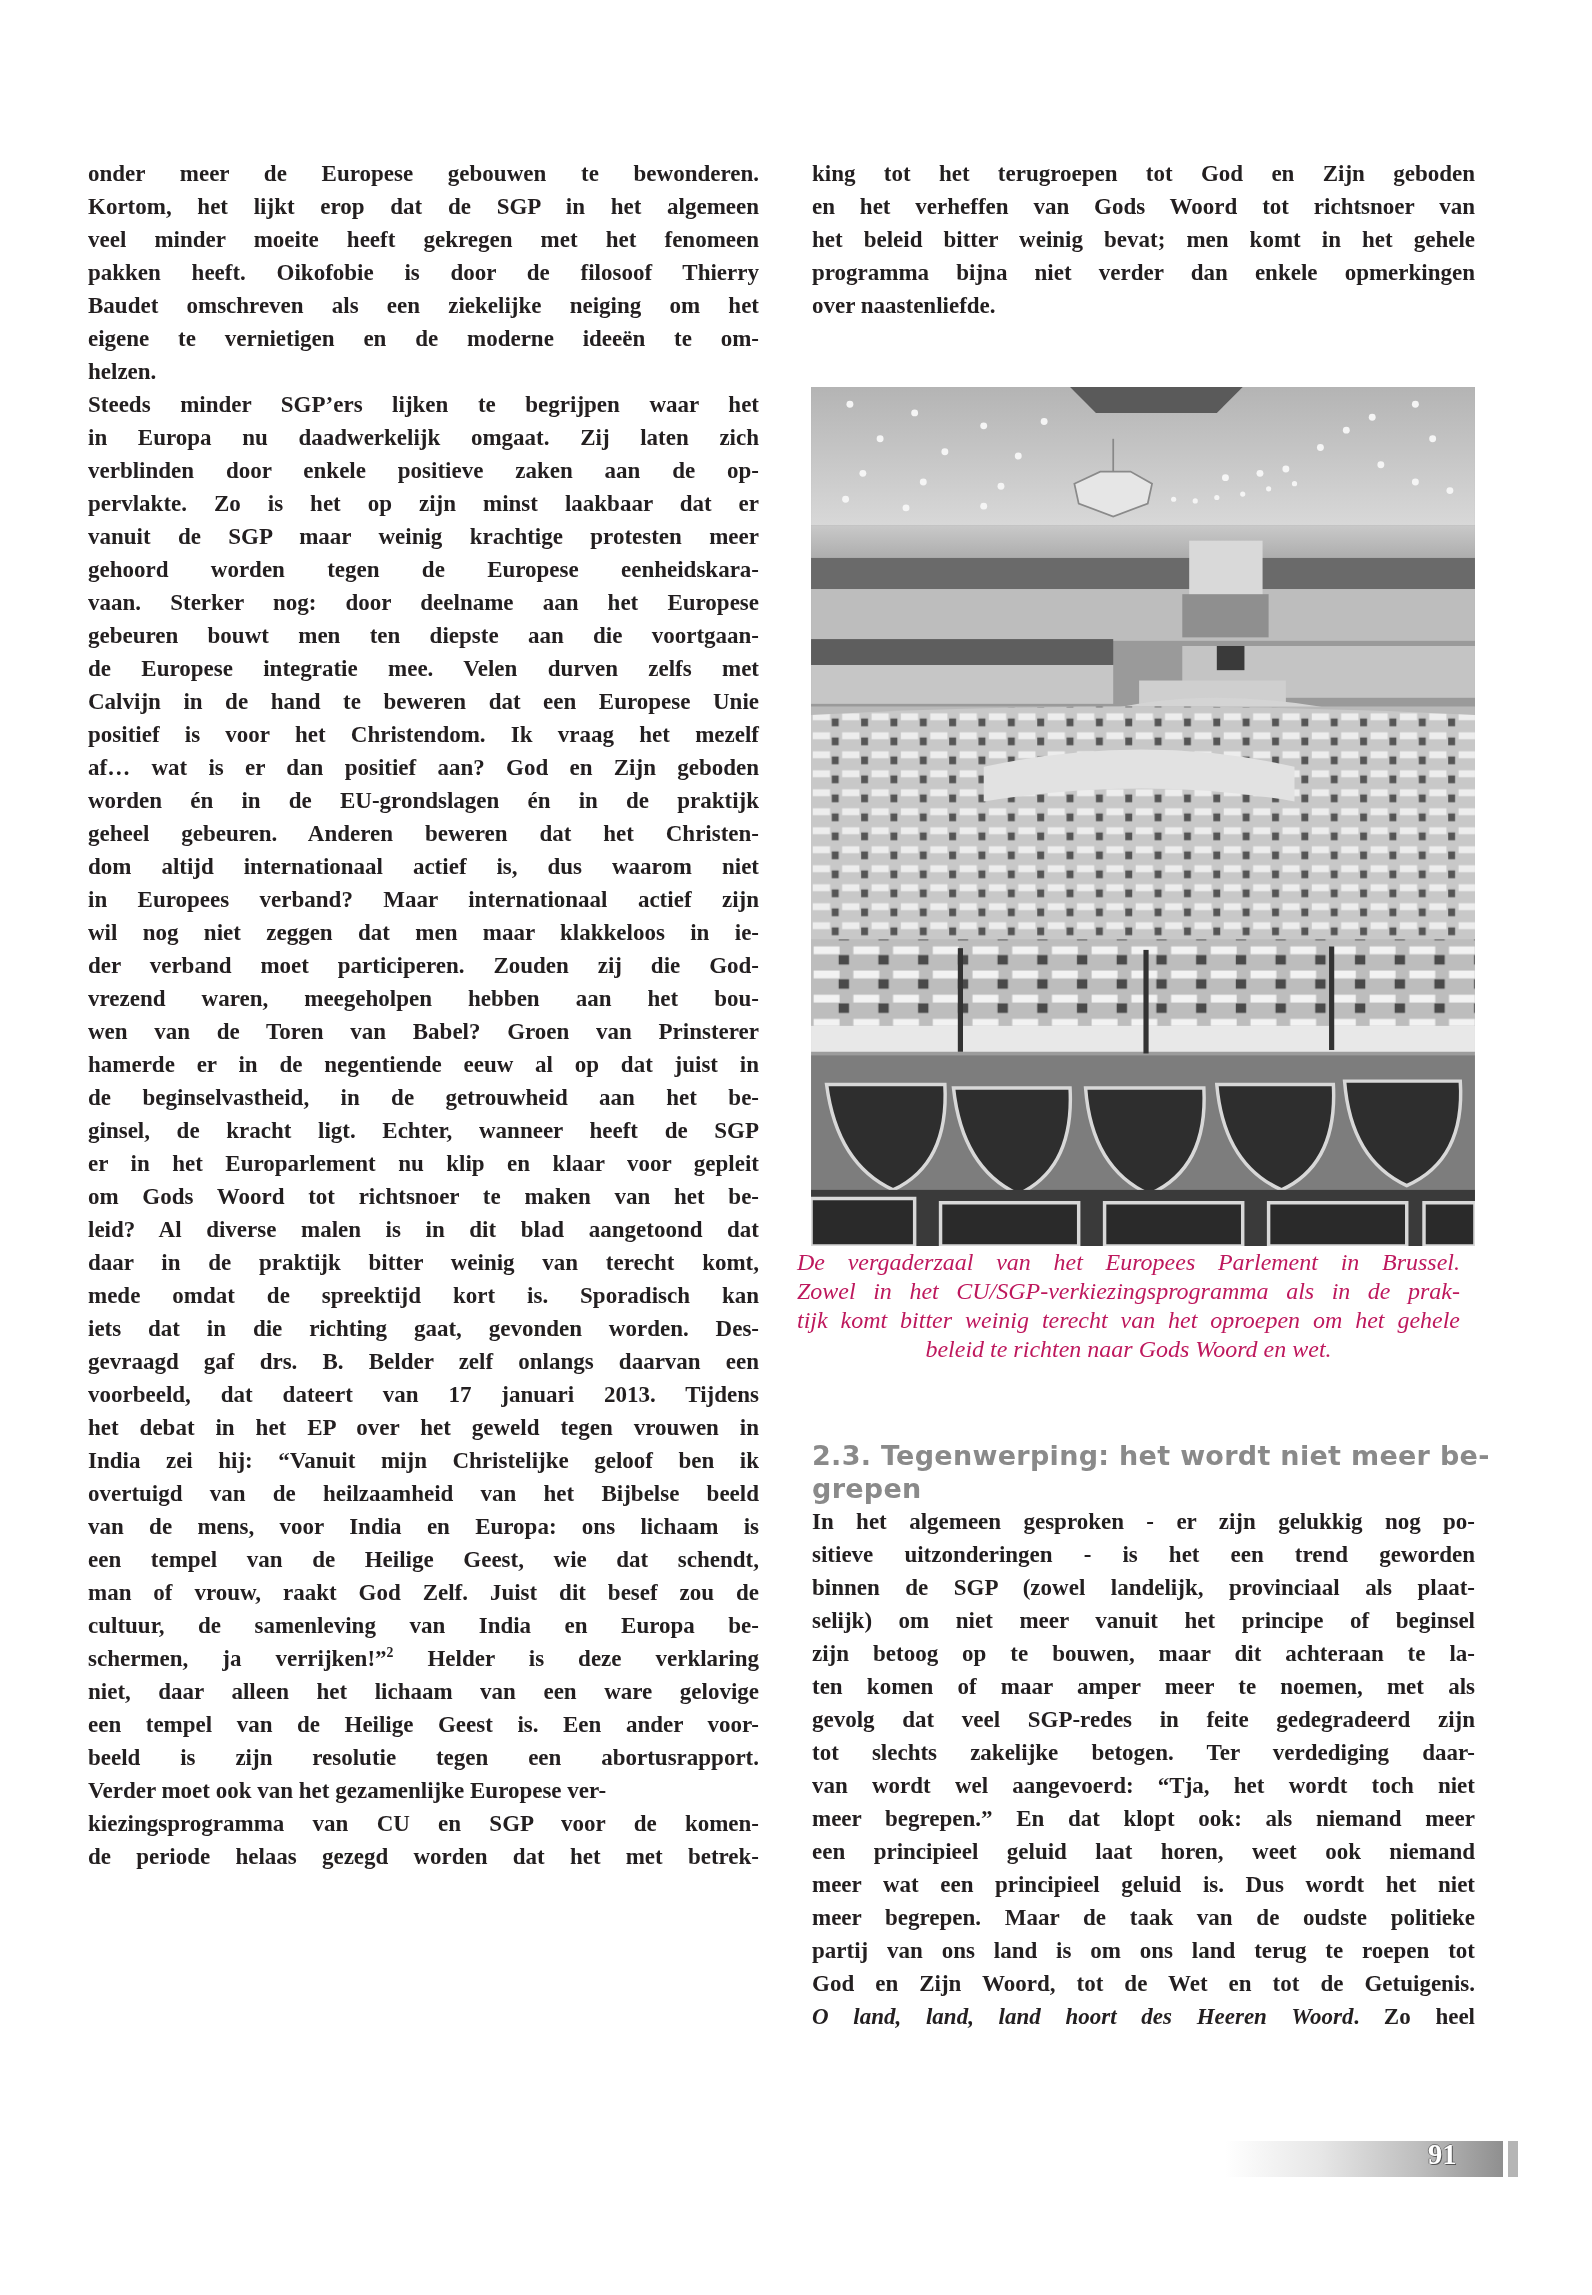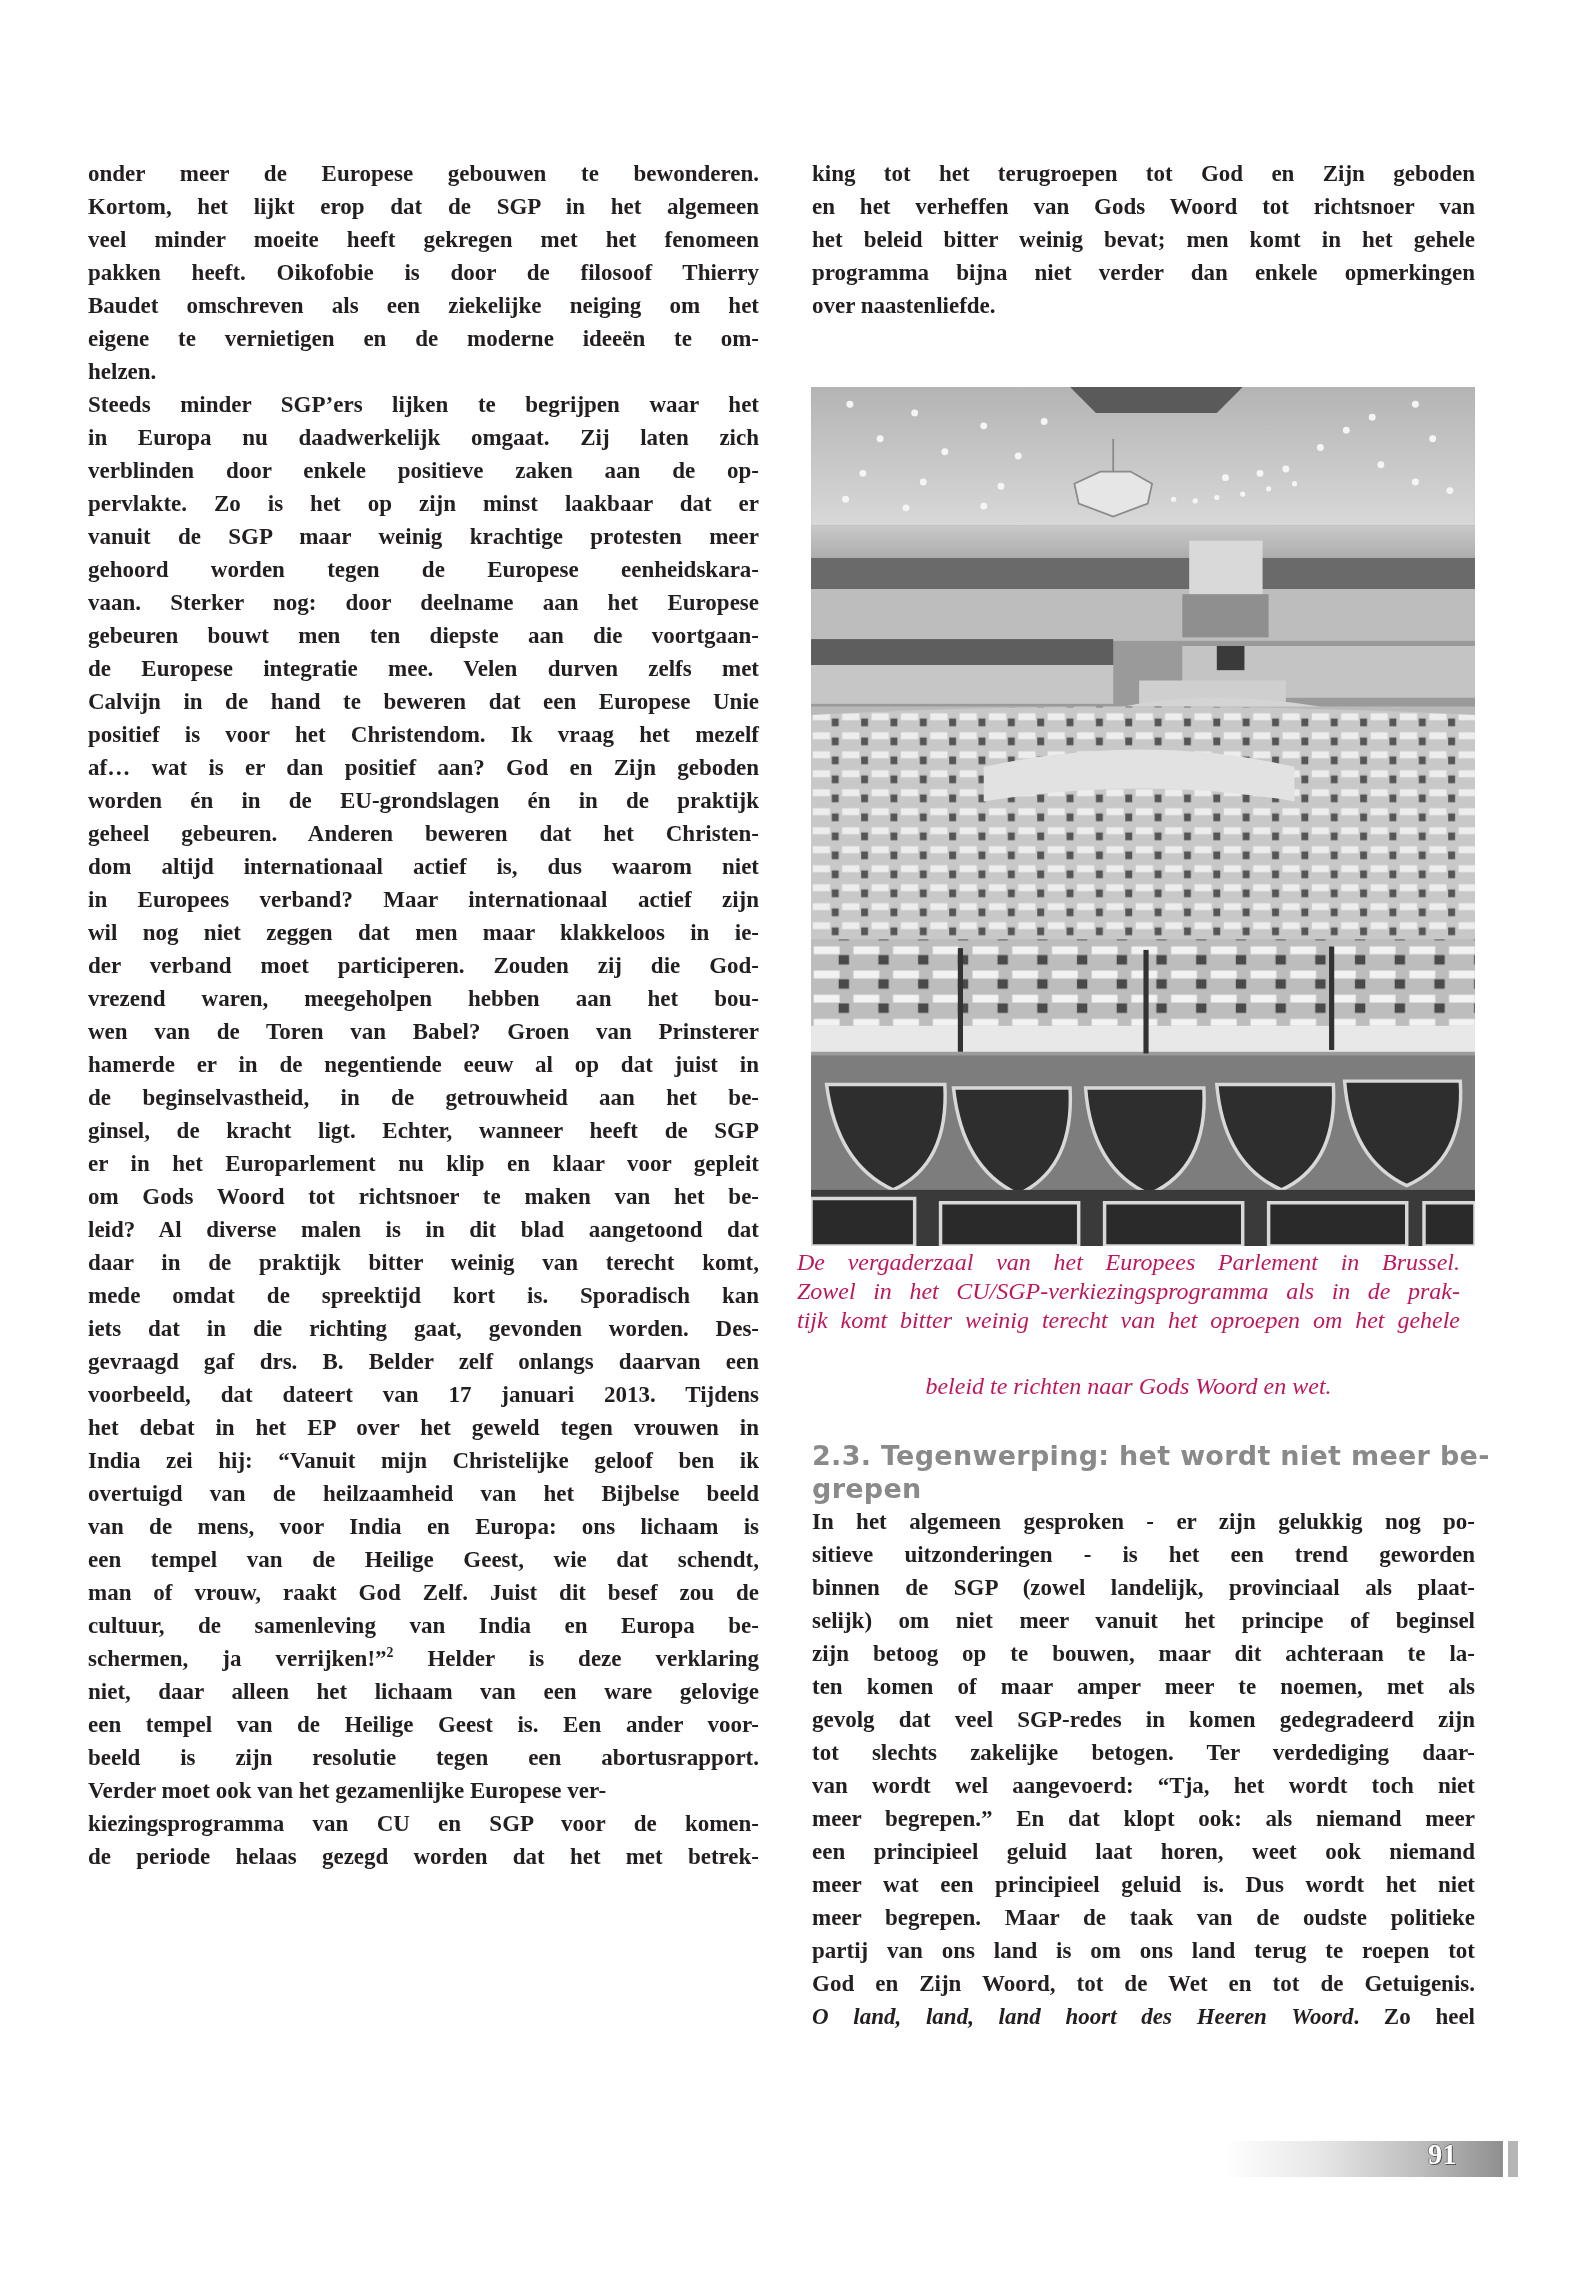--- a/index.html
+++ b/index.html
@@ -3,21 +3,21 @@
 <meta charset="utf-8">
 <style>
   html, body { margin: 0; padding: 0; background: #ffffff; }
   body { width: 1592px; height: 2295px; position: relative; overflow: hidden;
          font-family: "Liberation Serif", "DejaVu Serif", serif; color: #231f20; }
   .col { position: absolute; font-size: 23px; line-height: 33px; font-weight: bold; }
   .col-left { left: 88px; top: 157px; width: 671px; }
   .col-right-top { left: 812px; top: 157px; width: 663px; }
   .line { display: block; text-align: justify; text-align-last: justify; white-space: nowrap; height: 33px; }
   .line.last { text-align-last: left; }
-  .line.center { text-align: center; text-align-last: center; margin-top: 37px; }
+  .line.center { text-align: center; text-align-last: center; }
   .line span { white-space: normal; }
   sup { font-size: 60%; line-height: 0; vertical-align: super; }
   i, .it { font-style: italic; }
 
   .photo { position: absolute; left: 811px; top: 387px; width: 664px; height: 859px;
            overflow: hidden; background: #9a9a9a; }
   .photo svg { display: block; }
 
   .caption { position: absolute; left: 797px; top: 1248px; width: 663px;
              font-style: italic; font-size: 24px; line-height: 29px; color: #be185d; }
@@ -217,21 +217,21 @@
     <span class="line last" style="height: 33px;">grepen</span>
   </div>
 
 <div class="col col-right-bottom" id="right-bottom">
     <span class="line">In het algemeen gesproken - er zijn gelukkig nog po-</span>
     <span class="line">sitieve uitzonderingen - is het een trend geworden</span>
     <span class="line">binnen de SGP (zowel landelijk, provinciaal als plaat-</span>
     <span class="line">selijk) om niet meer vanuit het principe of beginsel</span>
     <span class="line">zijn betoog op te bouwen, maar dit achteraan te la-</span>
     <span class="line">ten komen of maar amper meer te noemen, met als</span>
-    <span class="line">gevolg dat veel SGP-redes in komen gedegradeerd zijn</span>
+    <span class="line">gevolg dat veel SGP-redes in feite gedegradeerd zijn</span>
     <span class="line">tot slechts zakelijke betogen. Ter verdediging daar-</span>
     <span class="line">van wordt wel aangevoerd: “Tja, het wordt toch niet</span>
     <span class="line">meer begrepen.” En dat klopt ook: als niemand meer</span>
     <span class="line">een principieel geluid laat horen, weet ook niemand</span>
     <span class="line">meer wat een principieel geluid is. Dus wordt het niet</span>
     <span class="line">meer begrepen. Maar de taak van de oudste politieke</span>
     <span class="line">partij van ons land is om ons land terug te roepen tot</span>
     <span class="line">God en Zijn Woord, tot de Wet en tot de Getuigenis.</span>
     <span class="line"><span><span></span><i>O land, land, land hoort des Heeren Woord</i><span>. Zo heel</span></span></span>
   </div>

